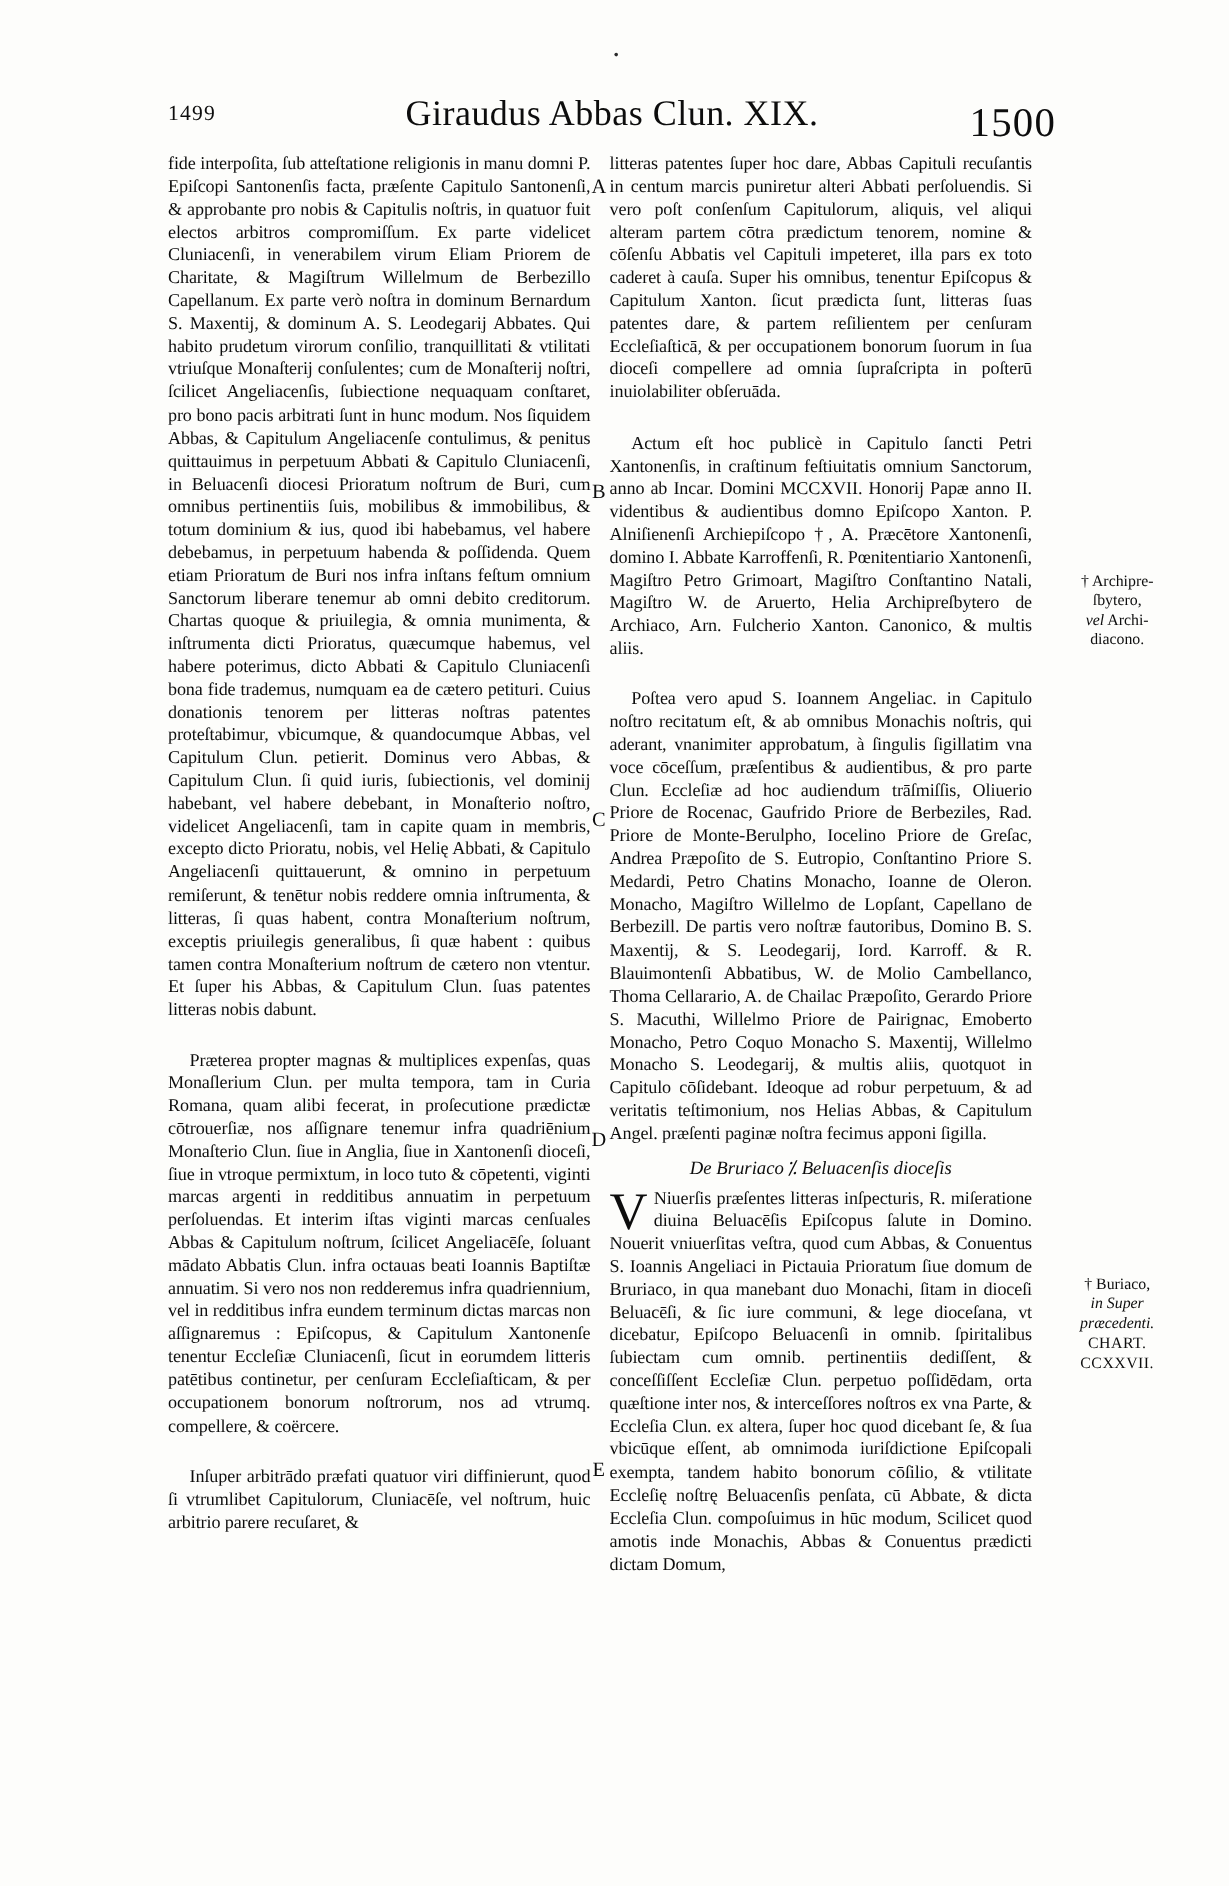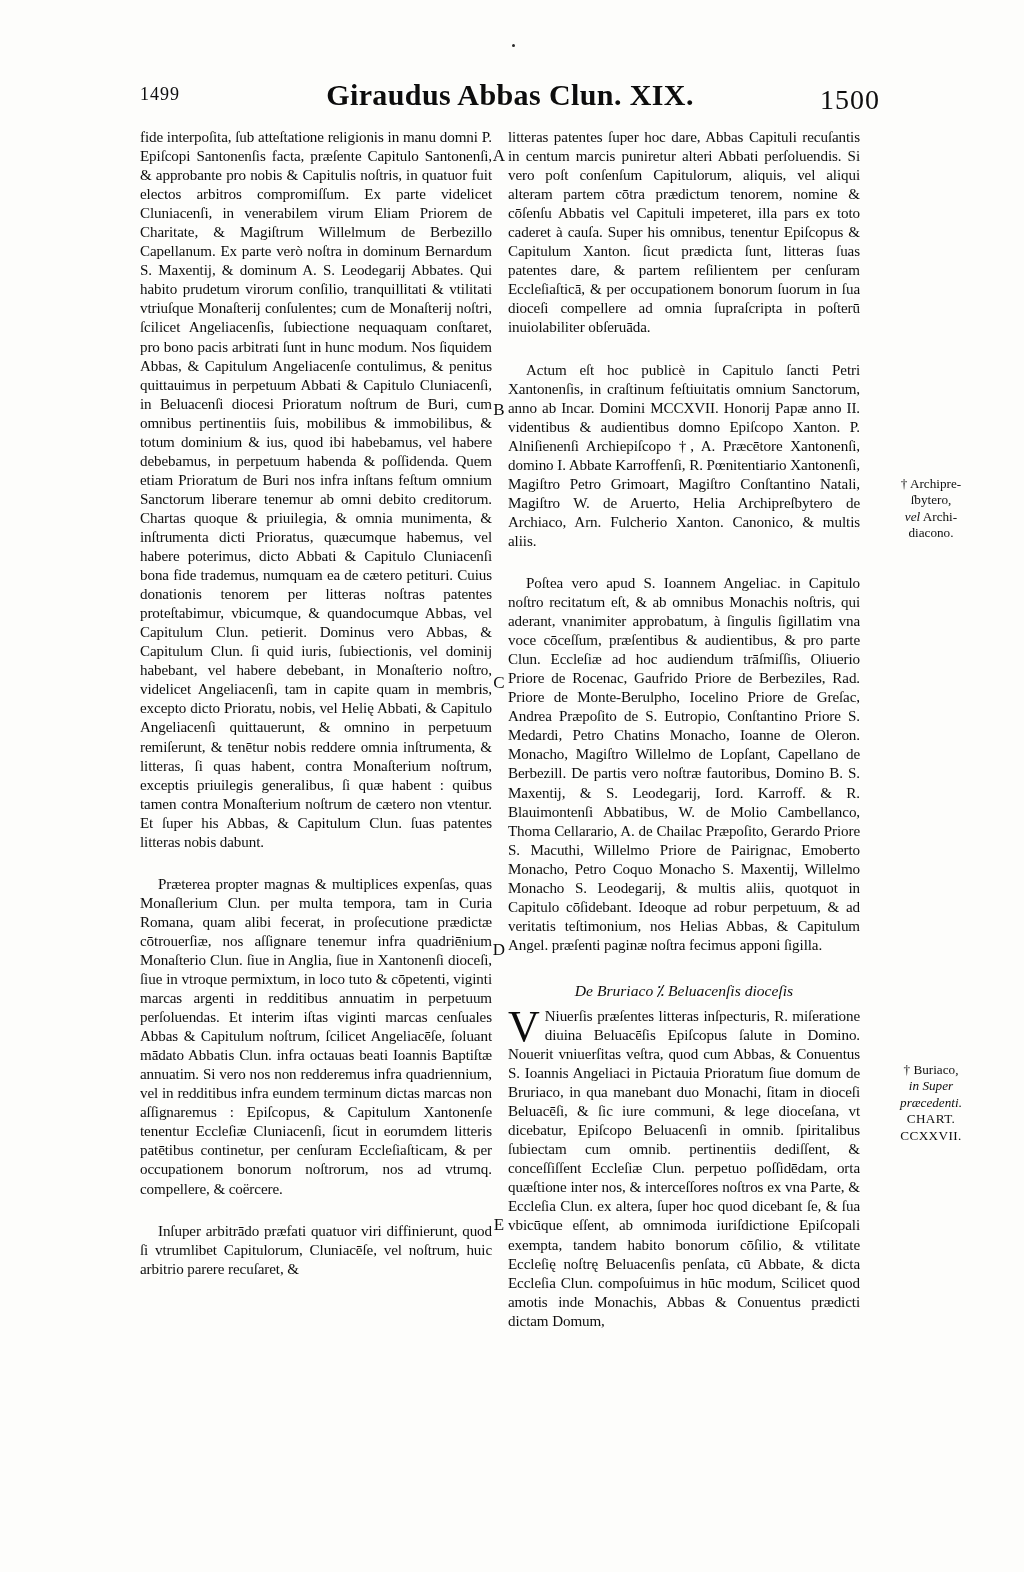--- a/index.html
+++ b/index.html
@@ -20,28 +20,27 @@
   .header{
     position:absolute;
     left:140px;top:78px;width:740px;height:46px;
   }
   .folio-left{
     position:absolute;left:0;top:6px;
     font-size:18px;letter-spacing:1px;
   }
   .folio-right{
     position:absolute;right:0;top:6px;
-    font-size:28px;letter-spacing:1px;
+    font-size:34px;letter-spacing:1px;
   }
   .head-title{
     position:absolute;left:0;right:0;top:0;
     text-align:center;
     font-size:30px;
     letter-spacing:.4px;
-    font-weight:bold;
   }
   .head-dot{
     position:absolute;left:50%;top:44px;
     width:3px;height:3px;background:#2a2a2a;border-radius:50%;
   }
 
   
   .col{
     position:absolute;
     top:128px;
@@ -80,21 +79,21 @@
   .marginnote .sc{
     font-variant:small-caps;
     letter-spacing:.4px;
   }
 
   
   .sec-head{
     text-align:center;
     font-style:italic;
     font-size:15.6px;
-    margin:26px 0 7px 0;
+    margin:9px 0 7px 0;
   }
 
   
   .dropwrap{position:relative;}
   .dropcap{
     float:left;
     font-size:44px;
     line-height:36px;
     margin:2px 5px 0 0;
     font-family:"Liberation Serif","DejaVu Serif",serif;

